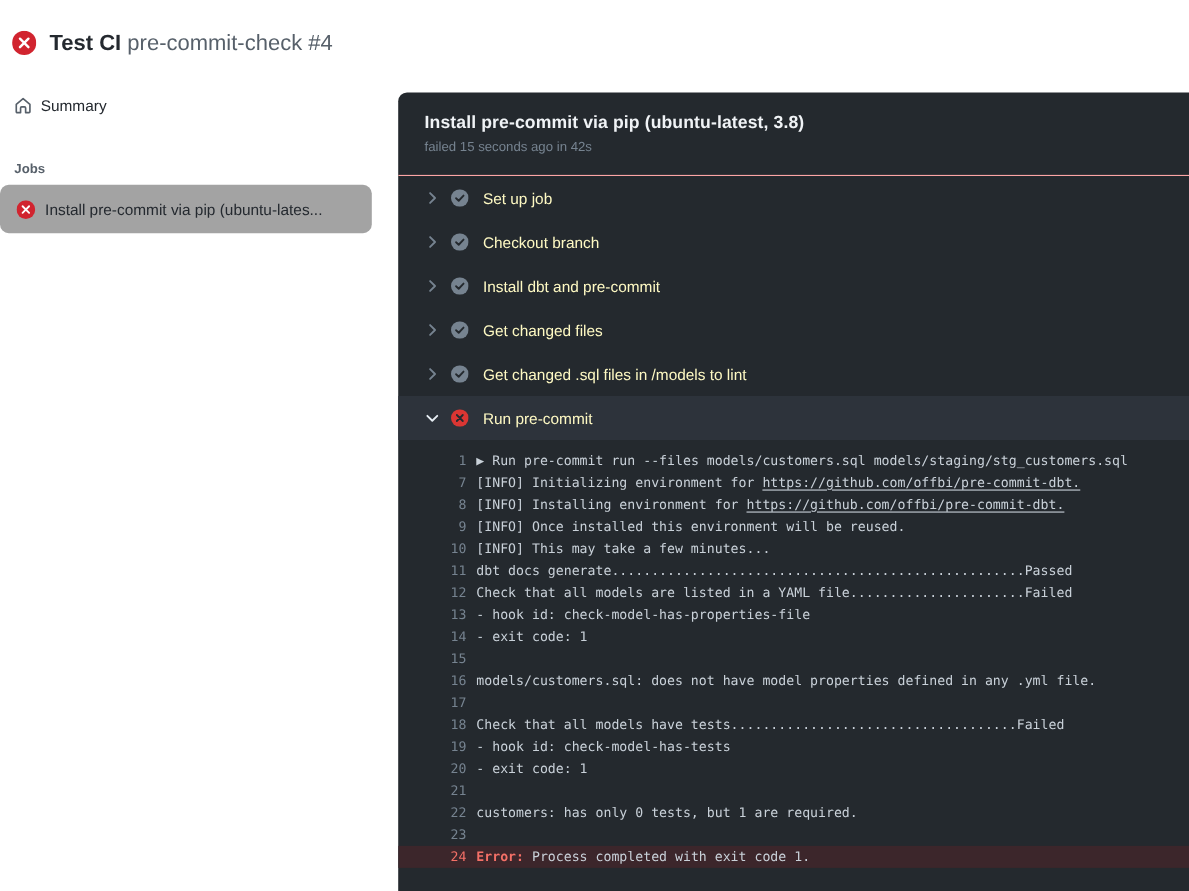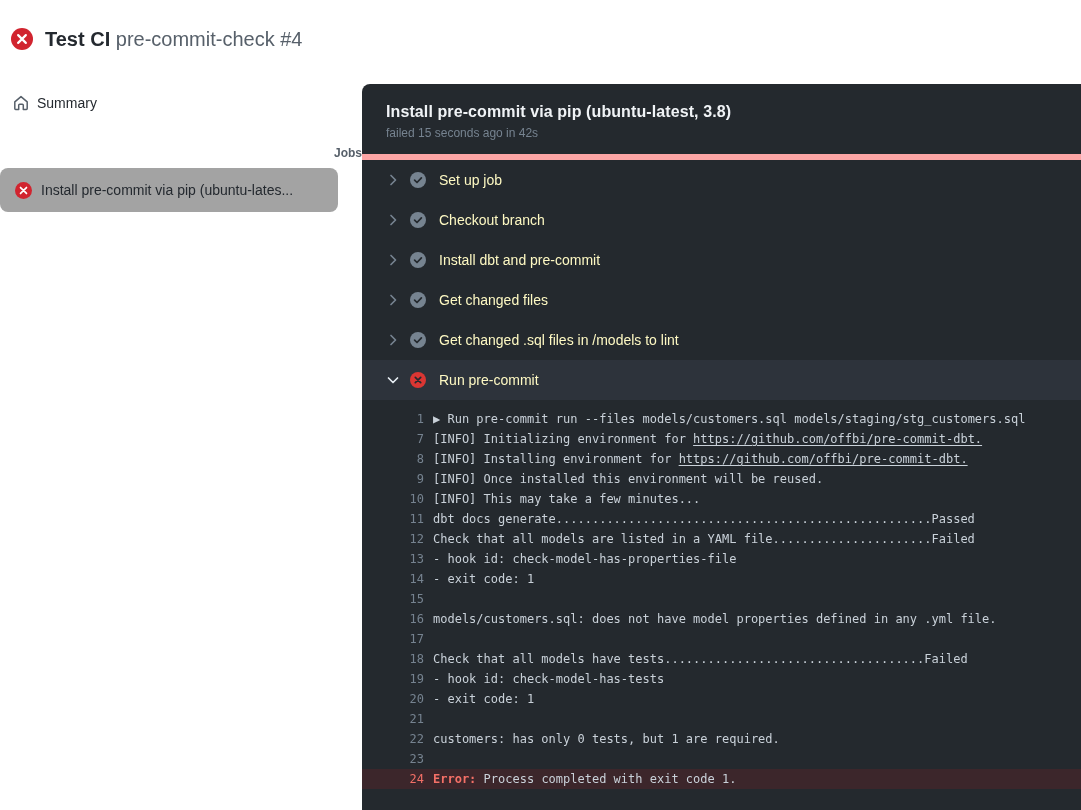--- a/index.html
+++ b/index.html
@@ -9,35 +9,35 @@
   
   .top-header { position: absolute; left: 0; top: 0; width: 100%; height: 78px;
     display: flex; align-items: center; padding-left: 11px; background: #ffffff; }
   .status-bubble { width: 22px; height: 22px; flex: 0 0 22px; }
   .top-title { margin-left: 12px; font-size: 20px; }
   .top-title .wf { font-weight: 700; color: #24292f; }
   .top-title .run { font-weight: 400; color: #57606a; }
 
   
   .sidebar { position: absolute; left: 0; top: 78px; width: 362px; bottom: 0; background: #ffffff; }
-  .summary-row { display: flex; align-items: center; height: 30px; margin: 10px 0 0 13px; cursor: pointer; }
+  .summary-row { display: flex; height: 30px; margin: 10px 0 0 13px; cursor: pointer; }
   .summary-row svg { flex: 0 0 16px; }
   .summary-label { margin-left: 8px; font-size: 14px; color: #24292f; }
-  .jobs-label { margin: 28px 0 0 13px; font-size: 12px; font-weight: 700; color: #57606a; text-align: right; }
+  .jobs-label { margin: 28px 0 0 13px; font-size: 12px; font-weight: 700; color: #57606a; }
   .job-item { position: absolute; left: 0; top: 90px; width: 338px; height: 44px;
     background: #a3a3a3; border-radius: 8px; display: flex; align-items: center;
     padding-left: 15px; cursor: pointer; }
   .job-item .job-text { margin-left: 9px; font-size: 14px; font-weight: 500; color: #24292f;
     white-space: nowrap; overflow: hidden; }
 
   
   .panel { position: absolute; left: 362px; top: 84px; right: 0; bottom: 0;
     background: #24292e; border-top-left-radius: 8px; overflow: hidden;
     color: #c9d1d9; }
-  .panel-header { padding: 19px 24px 0 24px; height: 76px; border-bottom: 6px solid #fca5a5; }
+  .panel-header { padding: 19px 24px 0 24px; height: 76px; border-bottom: 1px solid #fca5a5; }
   .panel-title { font-size: 16px; font-weight: 700; color: #f0f3f6; letter-spacing: .1px; }
   .panel-subtitle { margin-top: 5px; font-size: 12px; color: #768390; }
 
   .steps { }
   .step-row { height: 40px; display: flex; align-items: center; padding-left: 23px; cursor: pointer; }
   .step-row.expanded { background: #2d333b; }
   .step-chevron { width: 16px; height: 16px; flex: 0 0 16px; display: flex; align-items: center; justify-content: center; }
   .step-status { margin-left: 9px; width: 16px; height: 16px; flex: 0 0 16px; }
   .step-label { margin-left: 13px; font-size: 14px; color: #fef9c3; }
 

